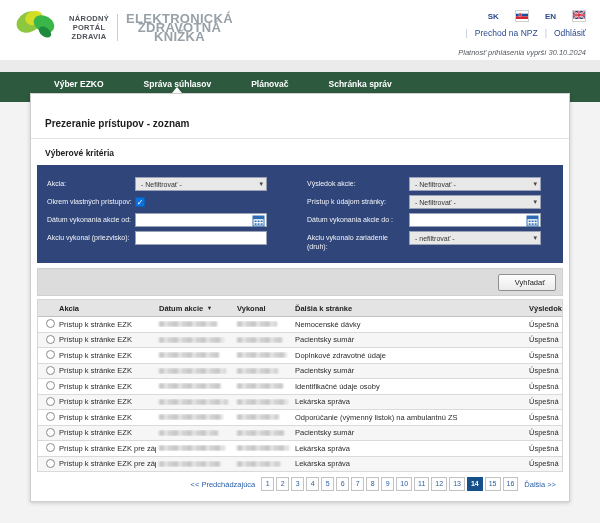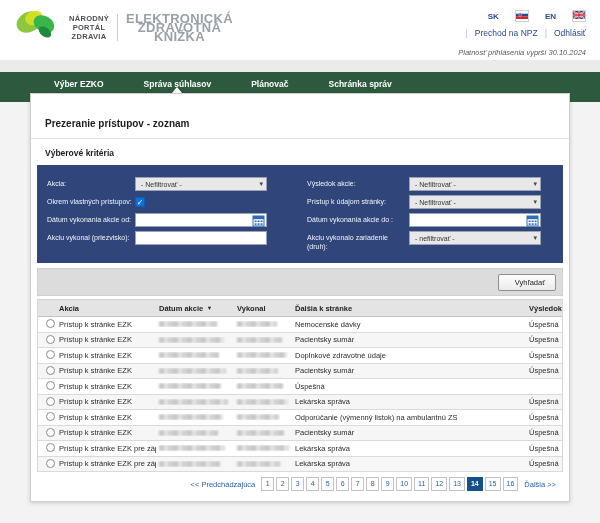--- a/index.html
+++ b/index.html
@@ -304,20 +304,21 @@
         </div>
         <div class="tr">
           <div><button class="radio"></button></div>
           <div>Prístup k stránke EZK</div>
           <div>
             <div class="blur-block" style="width: 62px;"></div>
           </div>
           <div>
             <div class="blur-block" style="width: 46px;"></div>
           </div>
+          <div>Identifikačné údaje osoby</div>
           <div>Úspešná</div>
         </div>
         <div class="tr alt">
           <div><button class="radio"></button></div>
           <div>Prístup k stránke EZK</div>
           <div>
             <div class="blur-block" style="width: 69px;"></div>
           </div>
           <div>
             <div class="blur-block" style="width: 51px;"></div>

